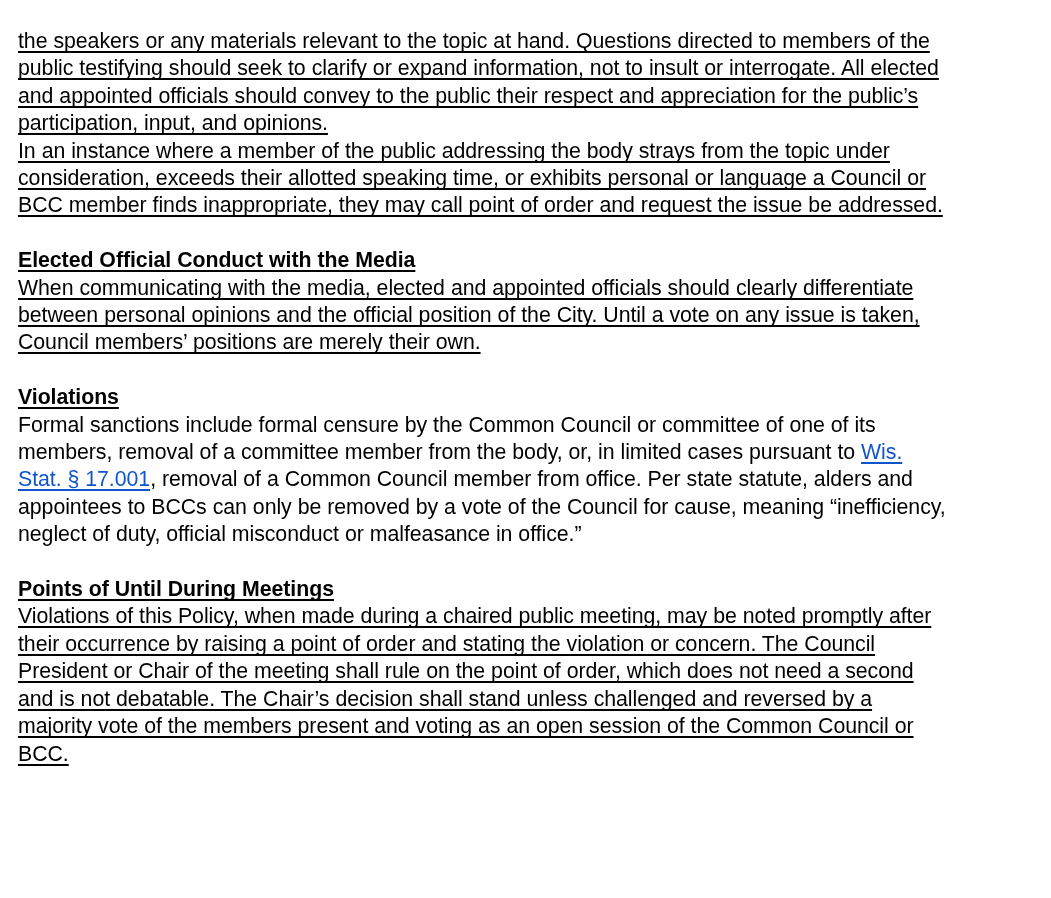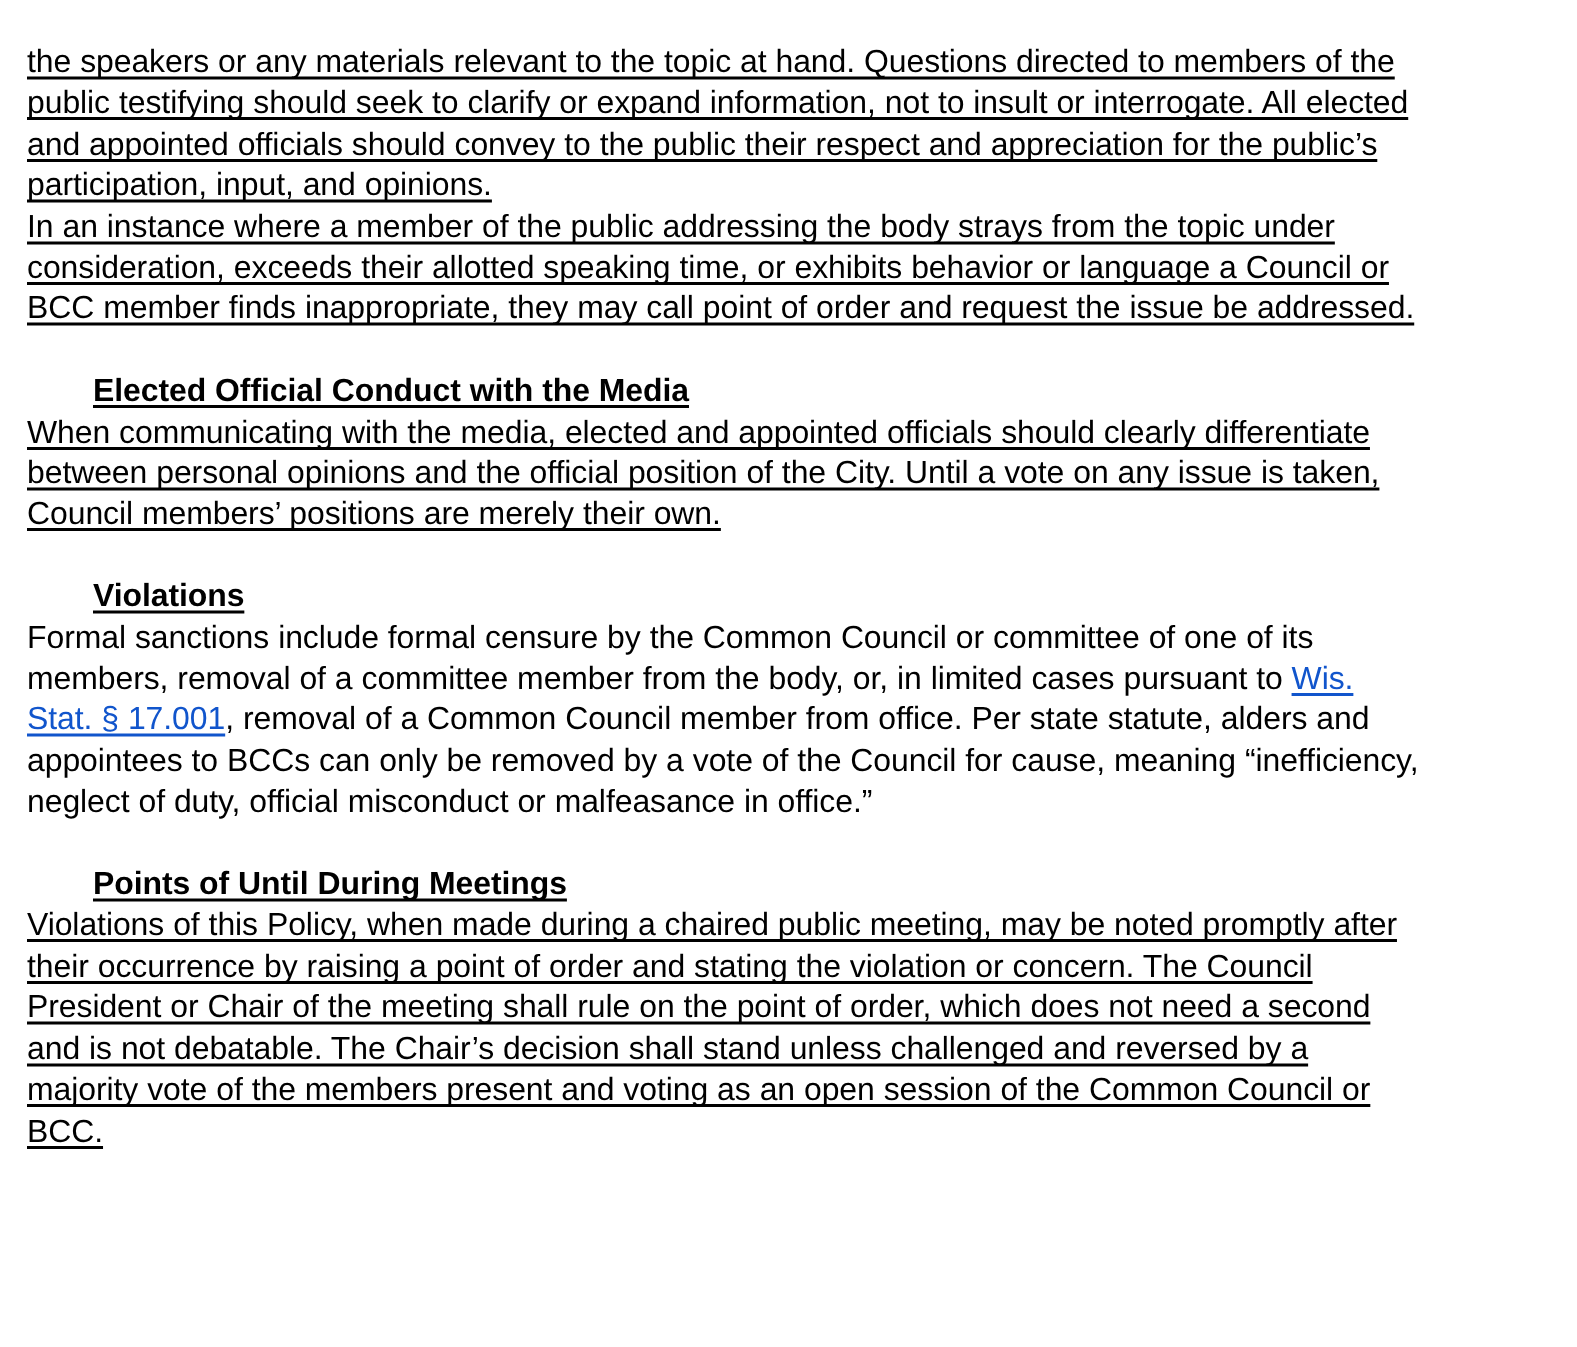--- a/index.html
+++ b/index.html
@@ -46,21 +46,20 @@
     font-size: 21.3px;
     line-height: 27.4px;
     font-weight: bold;
     display: block;
   }
   .heading span.htext {
     text-decoration: underline;
     text-decoration-thickness: 2.1px;
     text-underline-offset: 3.2px;
     text-decoration-skip-ink: none;
-    margin-left: 44px;
   }
   .spacer {
     height: 27.4px;
     line-height: 27.4px;
   }
   a.doclink {
     color: #1155cc;
     text-decoration: underline;
     text-decoration-thickness: 1.6px;
     text-underline-offset: 3.2px;
@@ -69,21 +68,21 @@
   }
 </style>
 </head>
 <body>
 
 <div class="page">
   <div class="doc-body">
 
     <p class="para u">the speakers or any materials relevant to the topic at hand. Questions directed to members of the public testifying should seek to clarify or expand information, not to insult or interrogate. All elected and appointed officials should convey to the public their respect and appreciation for the public’s participation, input, and opinions.</p>
 
-    <p class="para u">In an instance where a member of the public addressing the body strays from the topic under consideration, exceeds their allotted speaking time, or exhibits behavior or language a Council or BCC member finds inappropriate, they may call point of order and request the issue be addressed.</p>
+    <p class="para u">In an instance where a member of the public addressing the body strays from the topic under consideration, exceeds their allotted speaking time, or exhibits personal or language a Council or BCC member finds inappropriate, they may call point of order and request the issue be addressed.</p>
 
     <div class="spacer">&nbsp;</div>
 
     <div class="heading"><span class="htext">Elected Official Conduct with the Media</span></div>
 
     <p class="para u">When communicating with the media, elected and appointed officials should clearly differentiate between personal opinions and the official position of the City. Until a vote on any issue is taken, Council members’ positions are merely their own.</p>
 
 
     <div class="spacer">&nbsp;</div>
 

